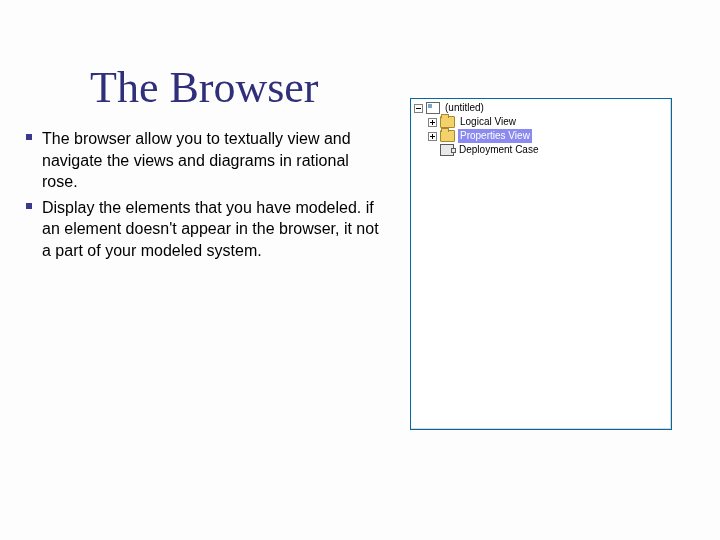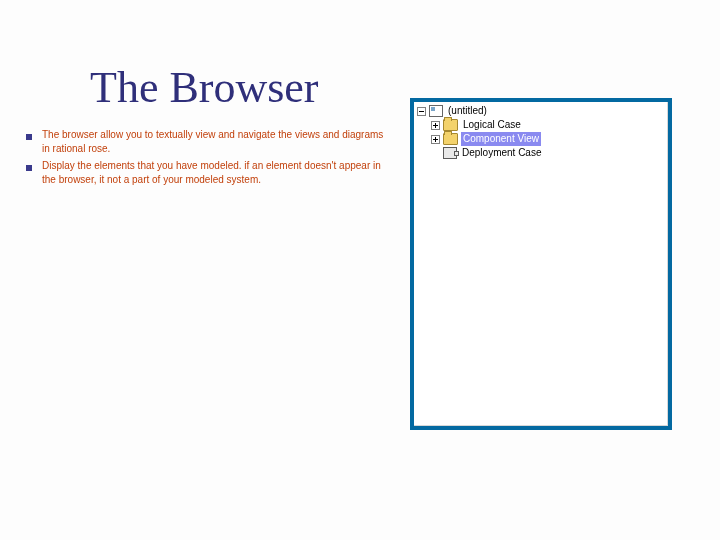--- a/index.html
+++ b/index.html
@@ -19,42 +19,42 @@
     left:90px;top:62px;
     font-family:"Times New Roman",Times,serif;
     font-size:44px;
     color:#2f2f7a;
     font-weight:400;
   }
   .bullets{
     position:absolute;
     left:26px;top:128px;
     width:360px;
-    font-size:10px;
+    font-size:16px;
     line-height:1.35;
-    color:#c2410c;
+    color:#000000;
   }
   .bullet{
     display:flex;
     margin-bottom:4px;
   }
   .bullet .sq{
     flex:0 0 auto;
     width:6px;height:6px;
     background:#3a3a8c;
     margin:6px 10px 0 0;
   }
   .bullet .txt{flex:1 1 auto}
   
   .browser-window{
     position:absolute;
     left:410px;top:98px;
     width:262px;height:332px;
     background:#fff;
-    border:4px solid #0369a1;
+    border:1px solid #0369a1;
     box-shadow:inset -1px -1px 0 #d8d8d8, inset 1px 1px 0 #fff;
     font-family:Tahoma,Arial,sans-serif;
     font-size:10px;
     color:#000;
     box-sizing:border-box;
     padding:2px 3px;
   }
   .tree-row{
     display:flex;align-items:center;
     height:14px;line-height:14px;
@@ -134,28 +134,28 @@
       <span class="expander minus"></span>
       <span class="icon icon-box"></span>
       <span class="label">(untitled)</span>
     </div>
 
 
     <div class="tree-row">
       <span class="indent"></span>
       <span class="expander plus"></span>
       <span class="icon icon-folder"></span>
-      <span class="label">Logical Case</span>
+      <span class="label">Logical View</span>
     </div>
 
     <div class="tree-row selected">
       <span class="indent"></span>
       <span class="expander plus"></span>
       <span class="icon icon-folder"></span>
-      <span class="label">Component View</span>
+      <span class="label">Properties View</span>
     </div>
 
     <div class="tree-row">
       <span class="indent"></span>
       <span class="indent" style="width:12px"></span>
       <span class="icon icon-deploy"></span>
       <span class="label">Deployment Case</span>
     </div>
 
 

